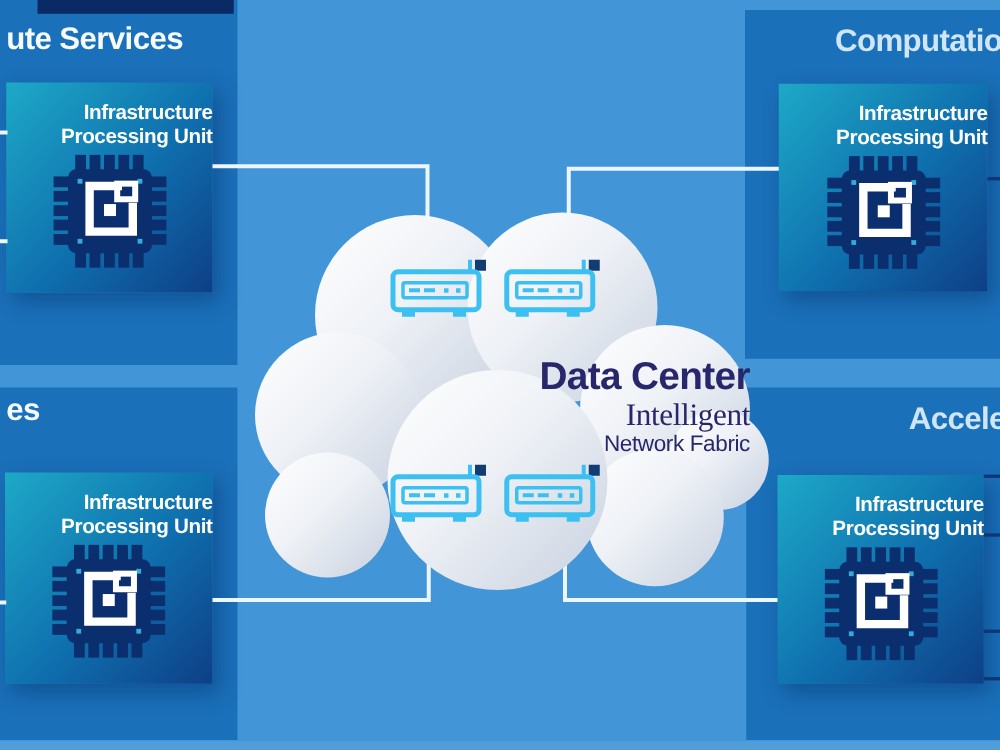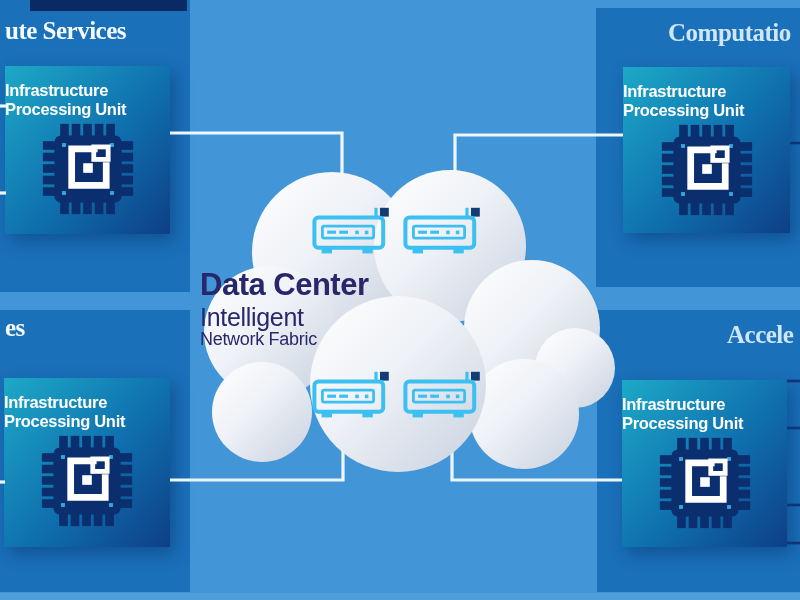--- a/index.html
+++ b/index.html
@@ -10,45 +10,45 @@
   }
   .panel{position:absolute;background:#1a70b9;}
   #panel-tl{left:0;top:0;width:190px;height:292px;}
   #panel-tr{left:596px;top:8px;width:204px;height:279px;}
   #panel-bl{left:0;top:310px;width:190px;height:282px;}
   #panel-br{left:597px;top:310px;width:203px;height:282px;}
   #top-navy-bar{position:absolute;left:30px;top:0;width:157px;height:11px;background:#0a2a66;}
   #bottom-strip{position:absolute;left:0;top:593px;width:800px;height:7px;background:#4f9eda;}
   .q-label{
     position:absolute;font-weight:bold;font-size:25px;color:#f6fbff;
-    letter-spacing:-0.5px;white-space:nowrap;font-family:Liberation Serif, serif;
+    letter-spacing:-0.5px;white-space:nowrap;
   }
   #label-tl{left:5px;top:17px;}
   #label-tr{left:668px;top:19px;color:#cfe6f8;}
   #label-bl{left:5px;top:314px;}
   #label-br{left:727px;top:321px;color:#cfe6f8;}
   .ipu-card{
     position:absolute;
     background:linear-gradient(132deg,#1da9c7 0%,#0f6fae 55%,#0e3f86 100%);
     box-shadow:5px 7px 16px rgba(2,30,80,0.35);
   }
   #card-tl{left:5px;top:66px;width:165px;height:168px;}
   #card-tr{left:623px;top:67px;width:167px;height:166px;}
   #card-bl{left:4px;top:378px;width:166px;height:169px;}
   #card-br{left:622px;top:380px;width:165px;height:167px;}
   .card-title{
-    padding-top:15px;text-align:left;color:#ffffff;font-weight:bold;
+    padding-top:15px;text-align:right;color:#ffffff;font-weight:bold;
     font-size:16.5px;line-height:19px;letter-spacing:-0.3px;
   }
   .card-title span{display:block;}
   .chip-wrap{display:flex;justify-content:center;margin-top:2px;}
   #net-overlay{position:absolute;left:0;top:0;pointer-events:none;}
-  .cloud-text{position:absolute;left:200px;width:400px;text-align:left;color:#29276b;}
+  .cloud-text{position:absolute;left:200px;width:400px;text-align:right;color:#29276b;margin-top:16px;}
   #cloud-title{top:267px;font-size:31px;font-weight:bold;letter-spacing:-0.5px;}
-  #cloud-sub1{top:303px;font-size:25px;letter-spacing:-0.3px;}
+  #cloud-sub1{top:303px;font-size:25px;letter-spacing:-0.3px;font-family:Liberation Serif, serif;}
   #cloud-sub2{top:329px;font-size:18px;letter-spacing:-0.3px;}
   .server{position:absolute;width:80px;height:50px;}
   #server-t1{left:312px;top:206px;}
   #server-t2{left:403px;top:206px;}
   #server-b1{left:312px;top:370px;}
   #server-b2{left:403px;top:370px;}
 </style>
 </head>
 <body>
 

